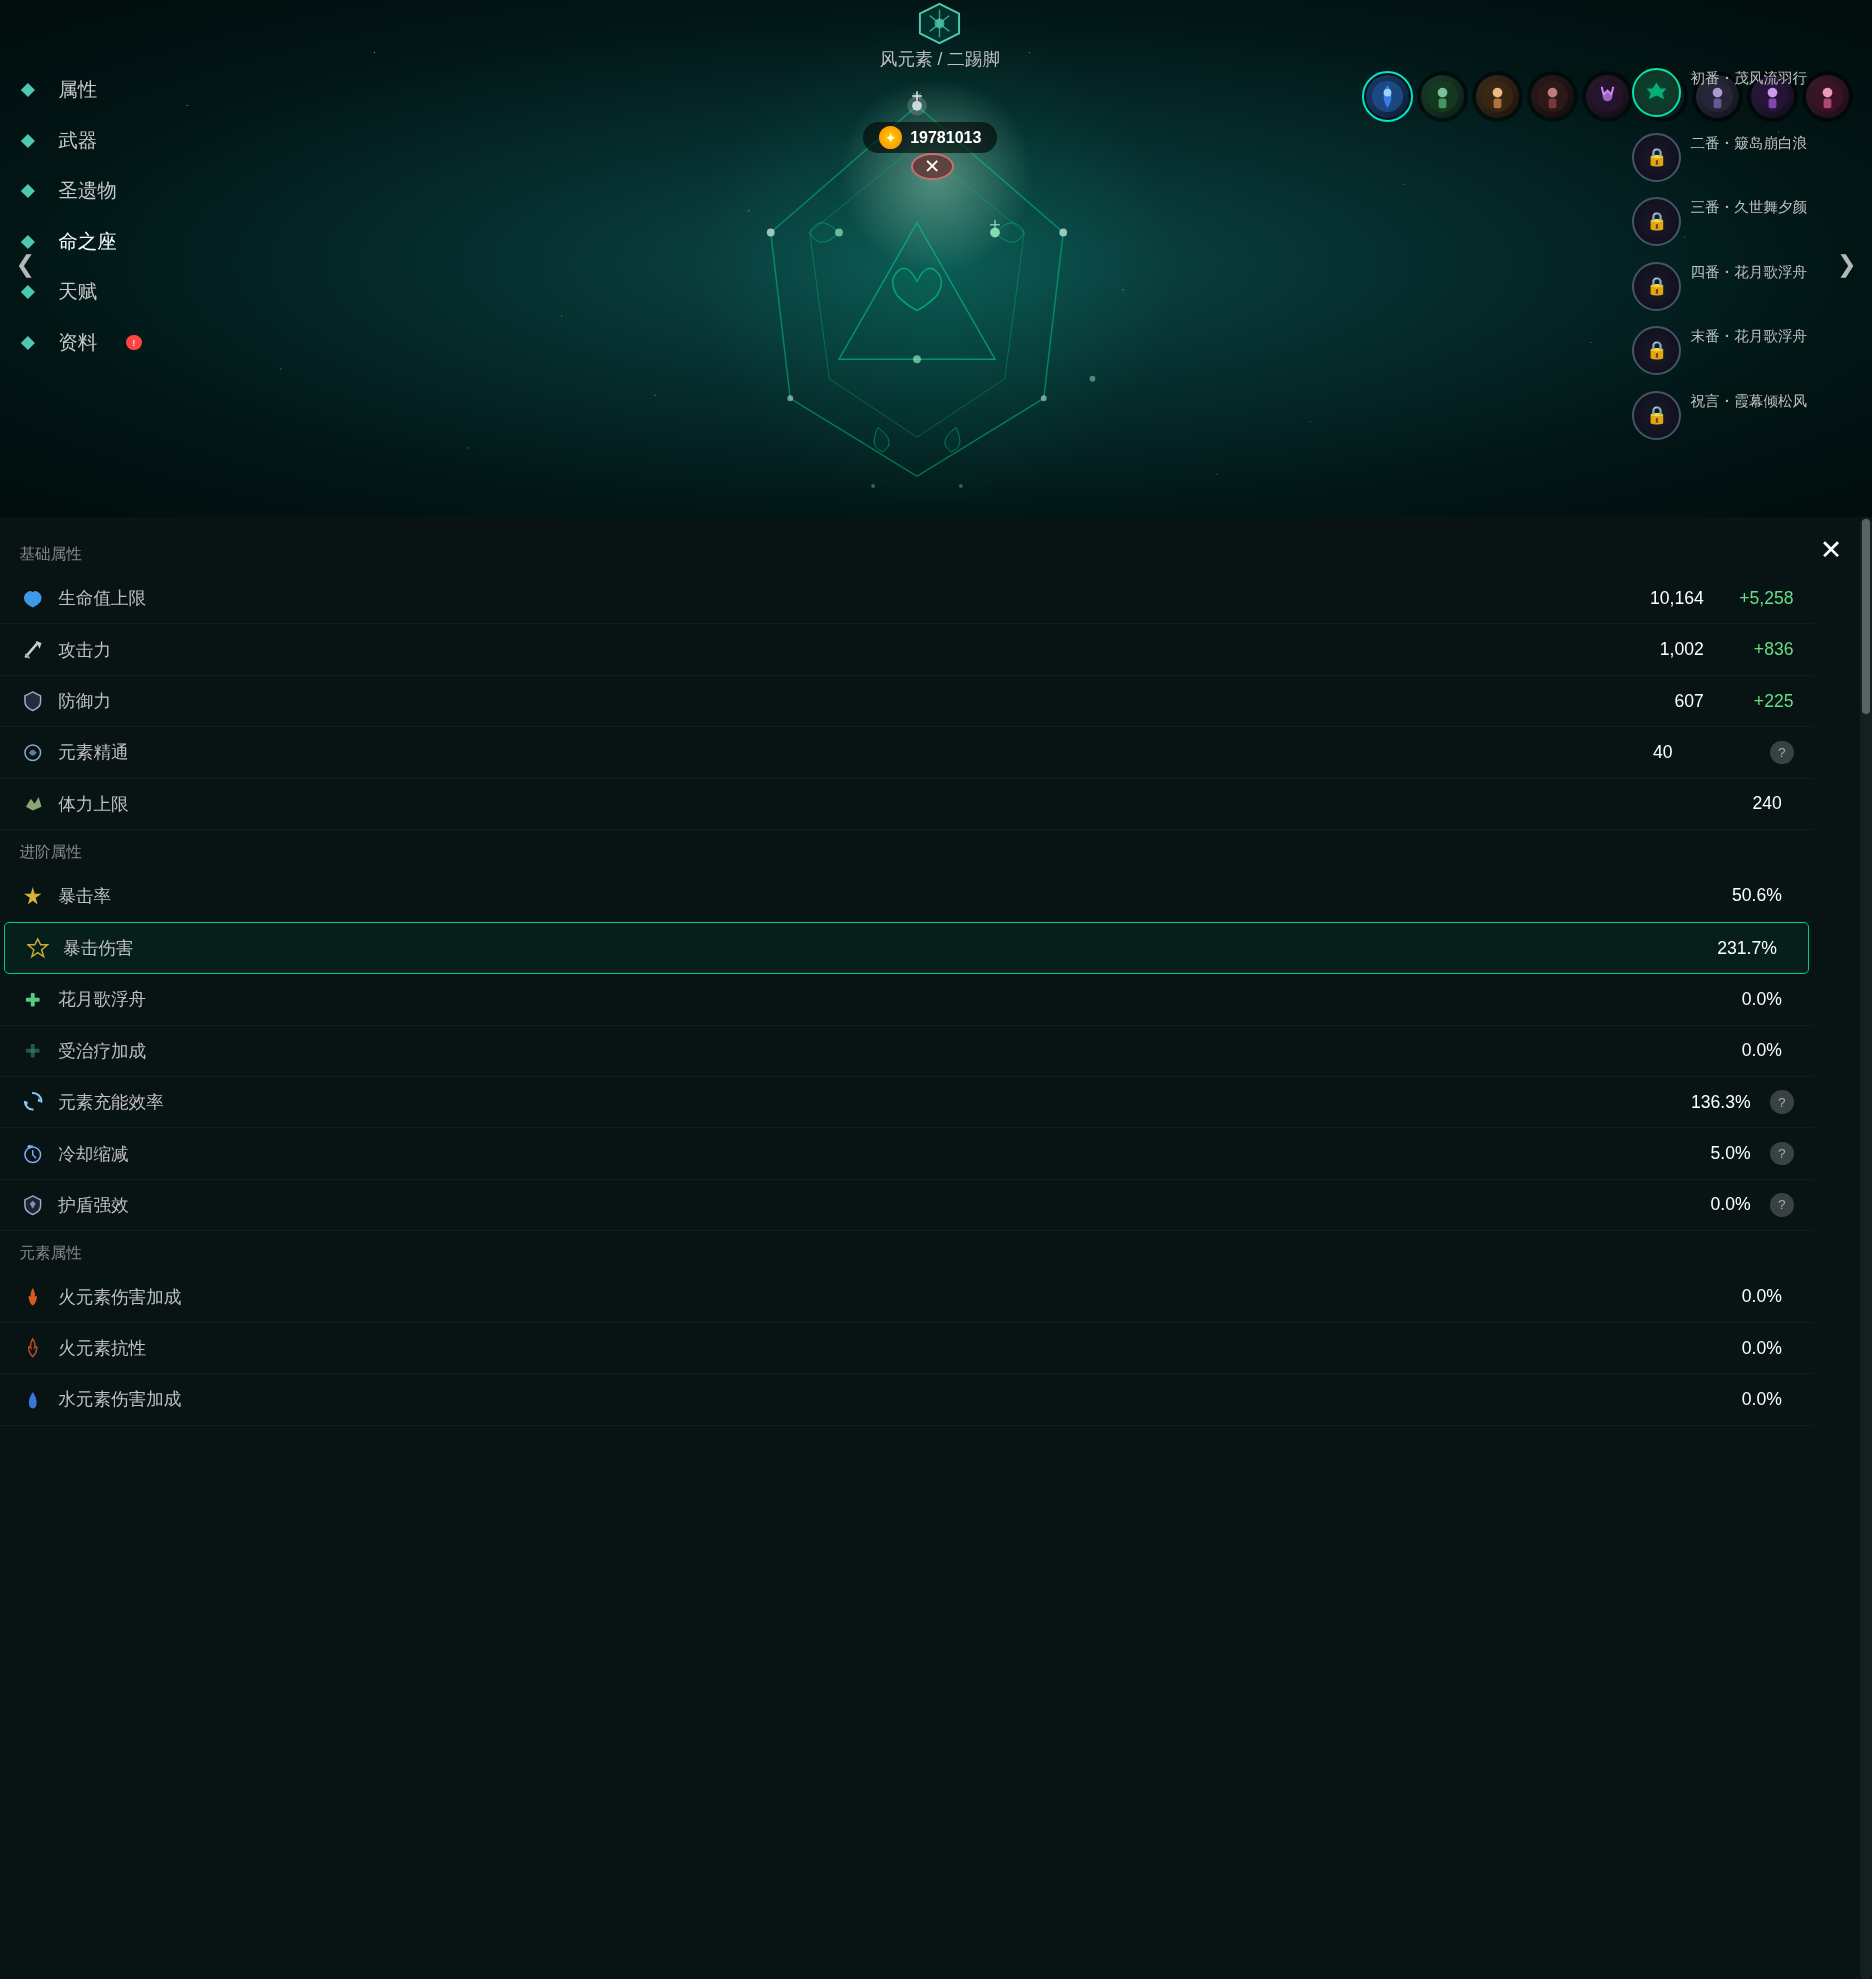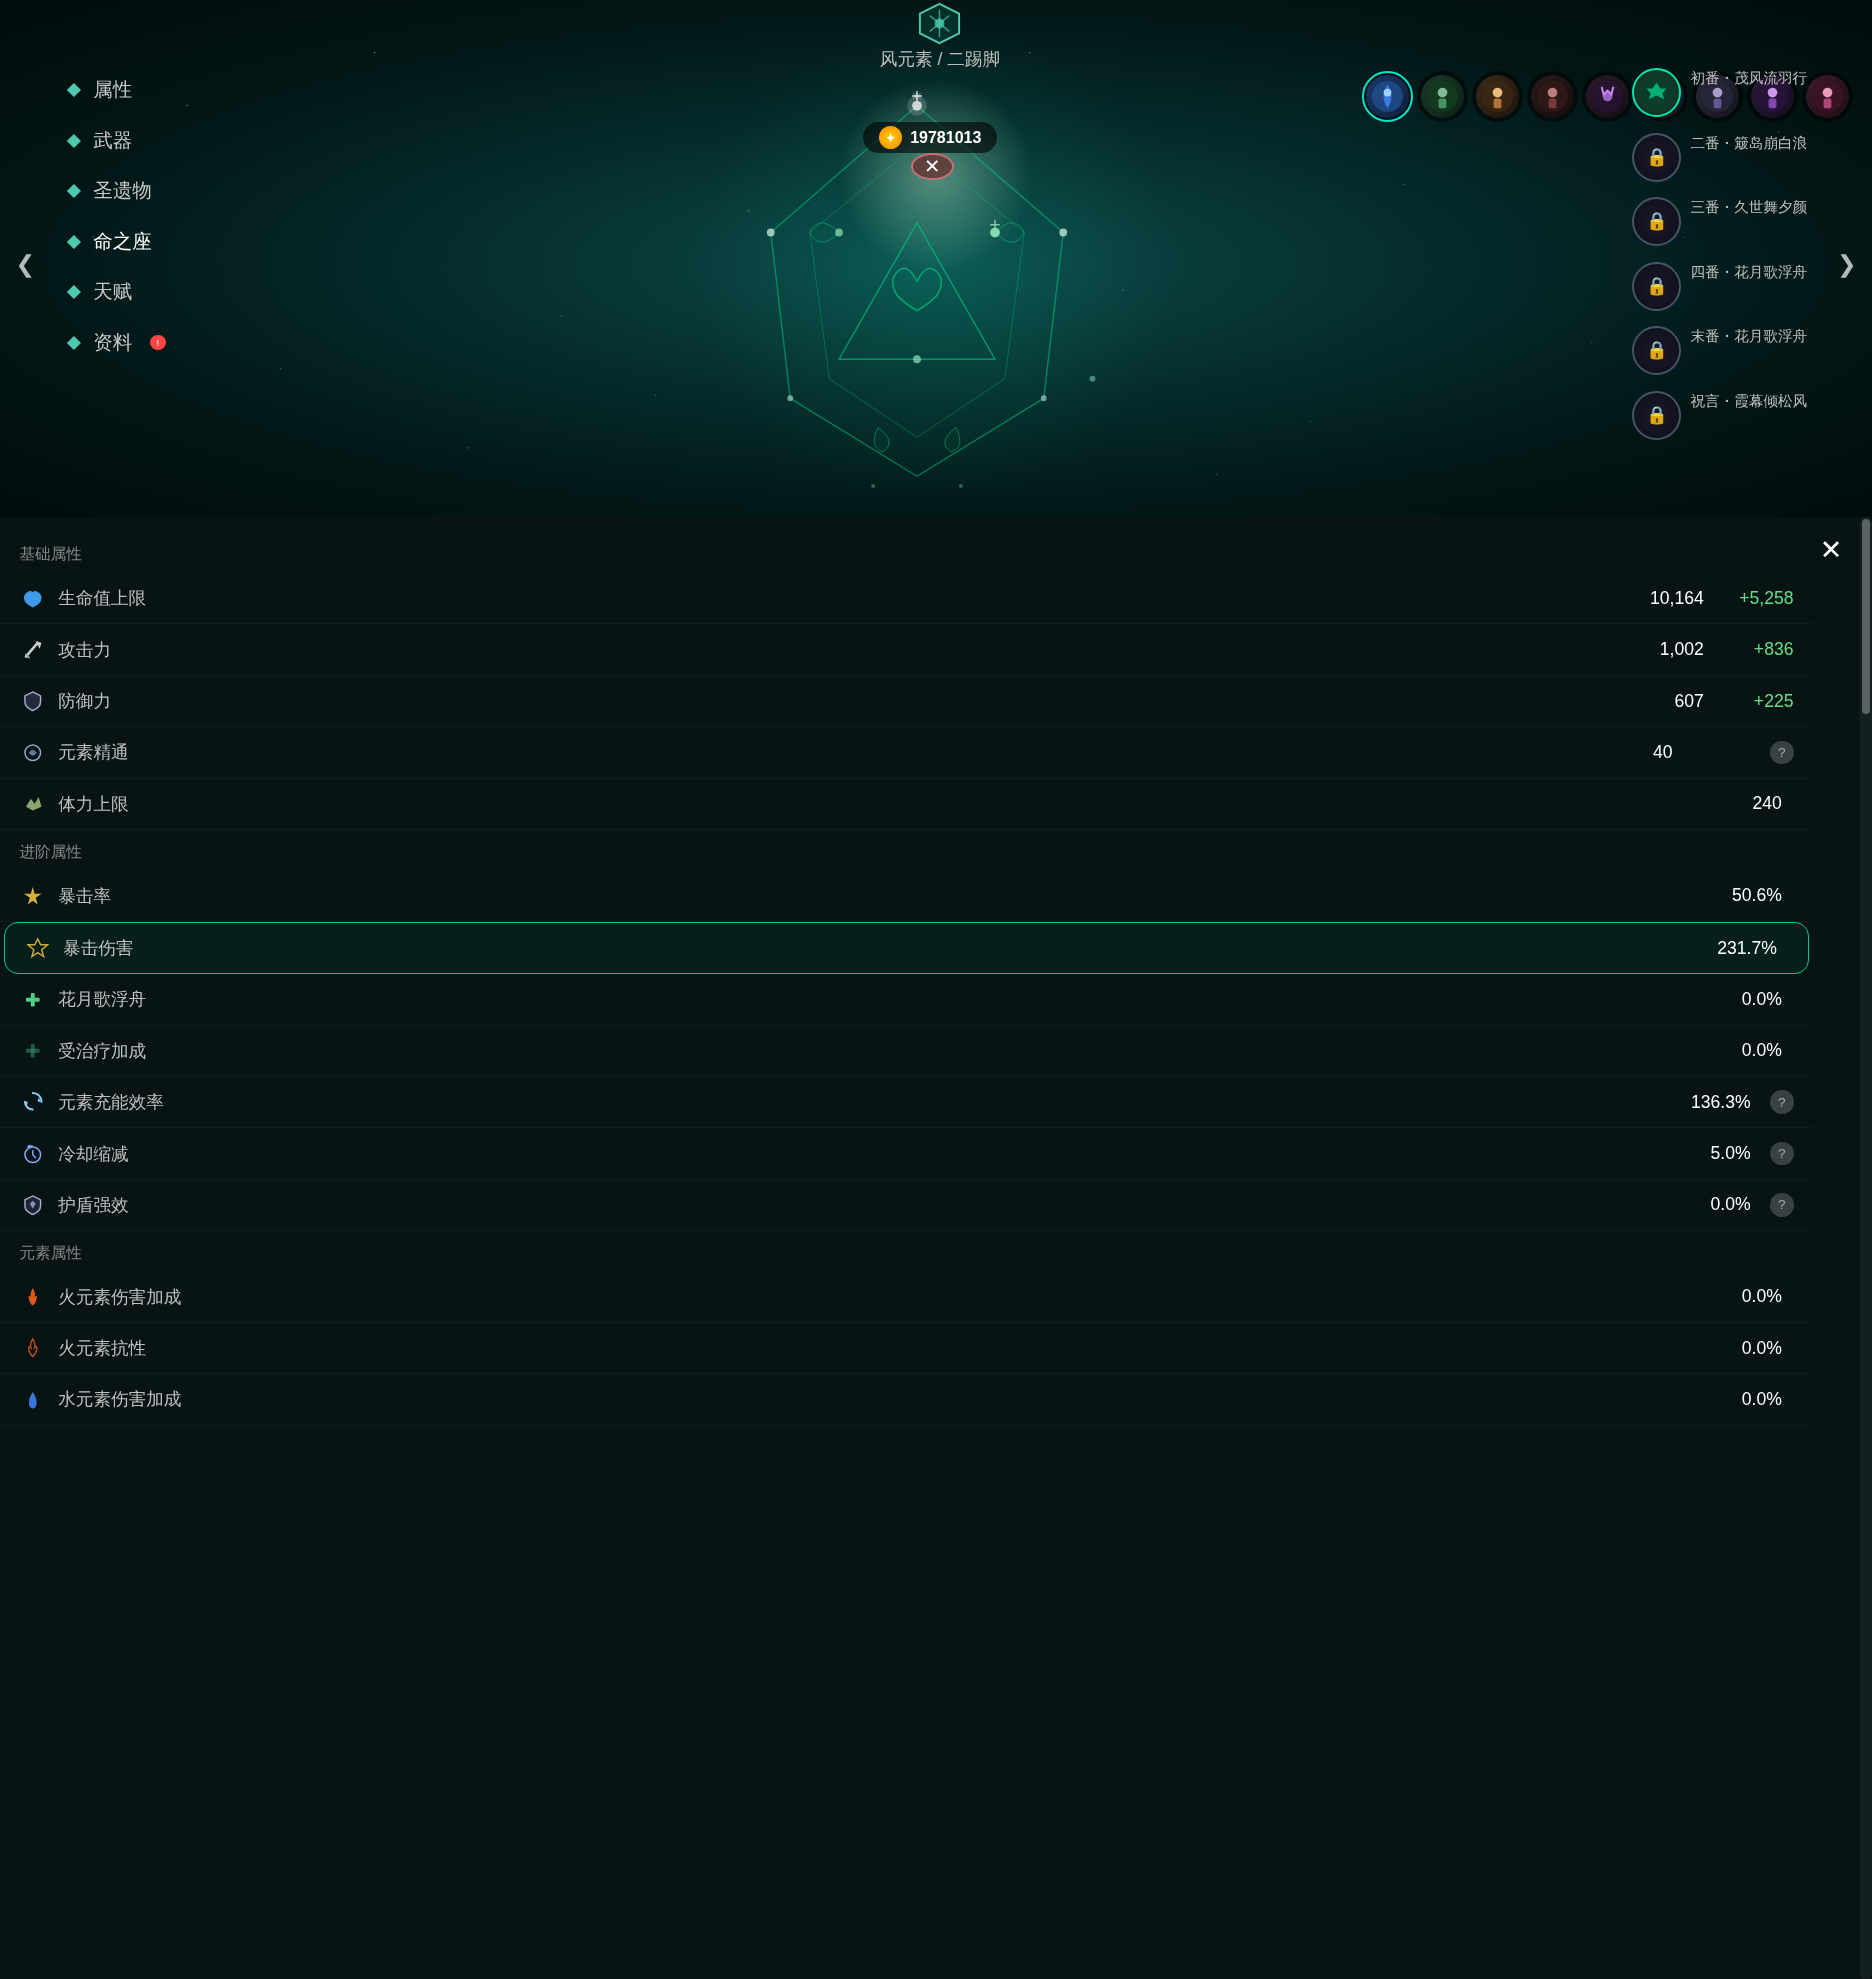--- a/index.html
+++ b/index.html
@@ -170,27 +170,26 @@
       display: flex;
       flex-direction: column;
       gap: 3.9px;
       padding: 11.7px 0;
       z-index: 10;
     }
 
     .nav-item {
       display: flex;
       align-items: center;
-      gap: 14px;
+      gap: 25px;
       padding: 9.8px 23.4px;
       color: #c8c8c8;
       font-size: 19.5px;
       cursor: pointer;
       transition: color 0.2s;
-      margin-left: 46px;
     }
 
     .nav-item.active { color: #ffffff; }
 
     .nav-diamond {
       width: 9.8px;
       height: 9.8px;
       background: #4ec8b0;
       transform: rotate(45deg);
       flex-shrink: 0;
@@ -374,21 +373,21 @@
       align-items: center;
       padding: 11.7px 19.5px;
       border-bottom: 1px solid rgba(255,255,255,0.04);
       min-height: 51px;
     }
 
     .stat-row.highlighted {
       border: 1px solid #00cc88;
       background: rgba(0, 180, 120, 0.08);
       margin: 0 3.9px;
-      border-radius: 14px;
+      border-radius: 5px;
     }
 
     .stat-icon {
       width: 27px;
       height: 27px;
       display: flex;
       align-items: center;
       justify-content: center;
       margin-right: 11.7px;
       font-size: 15.6px;

